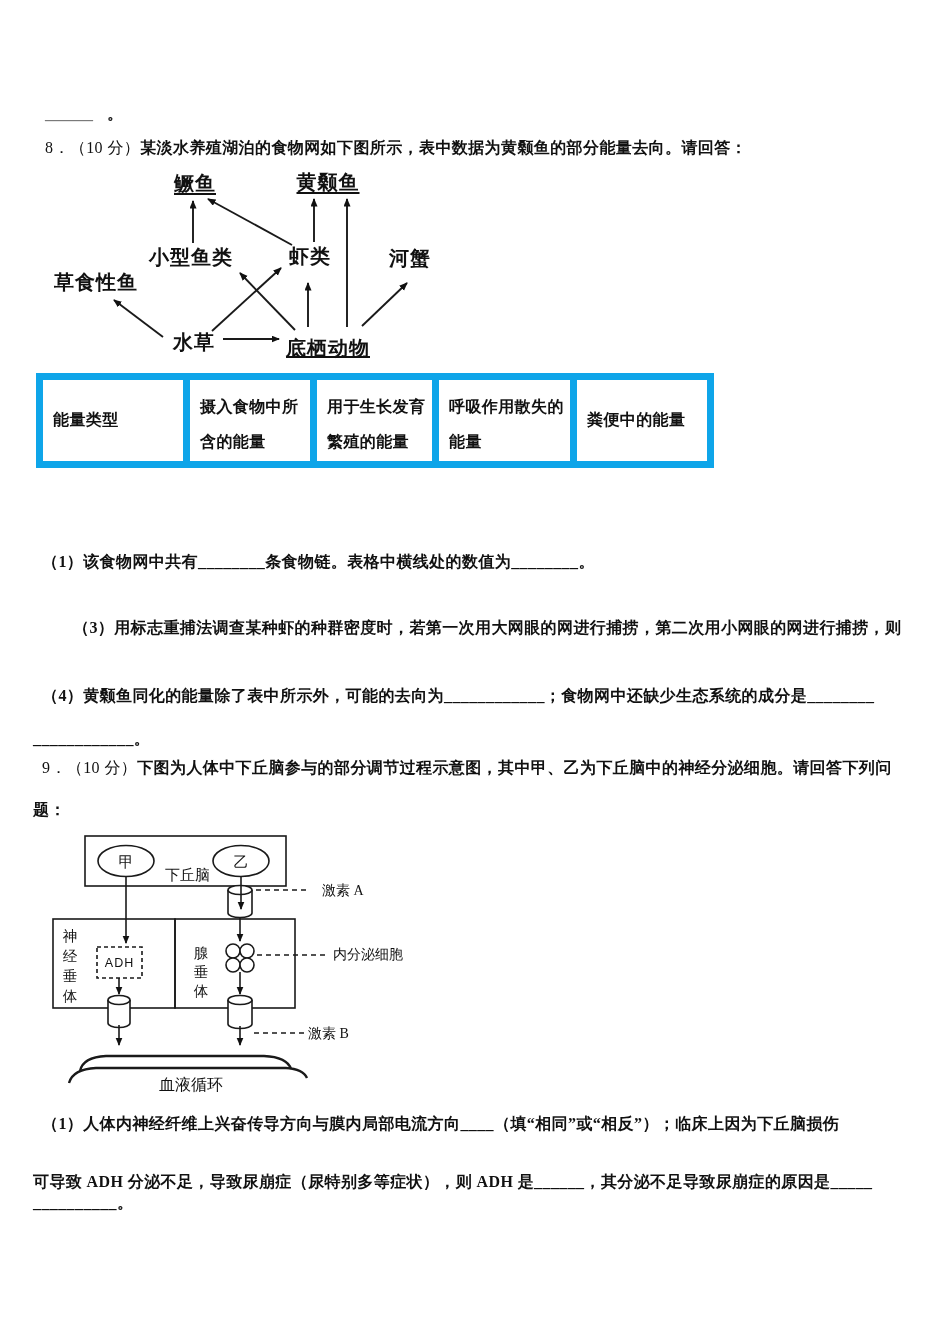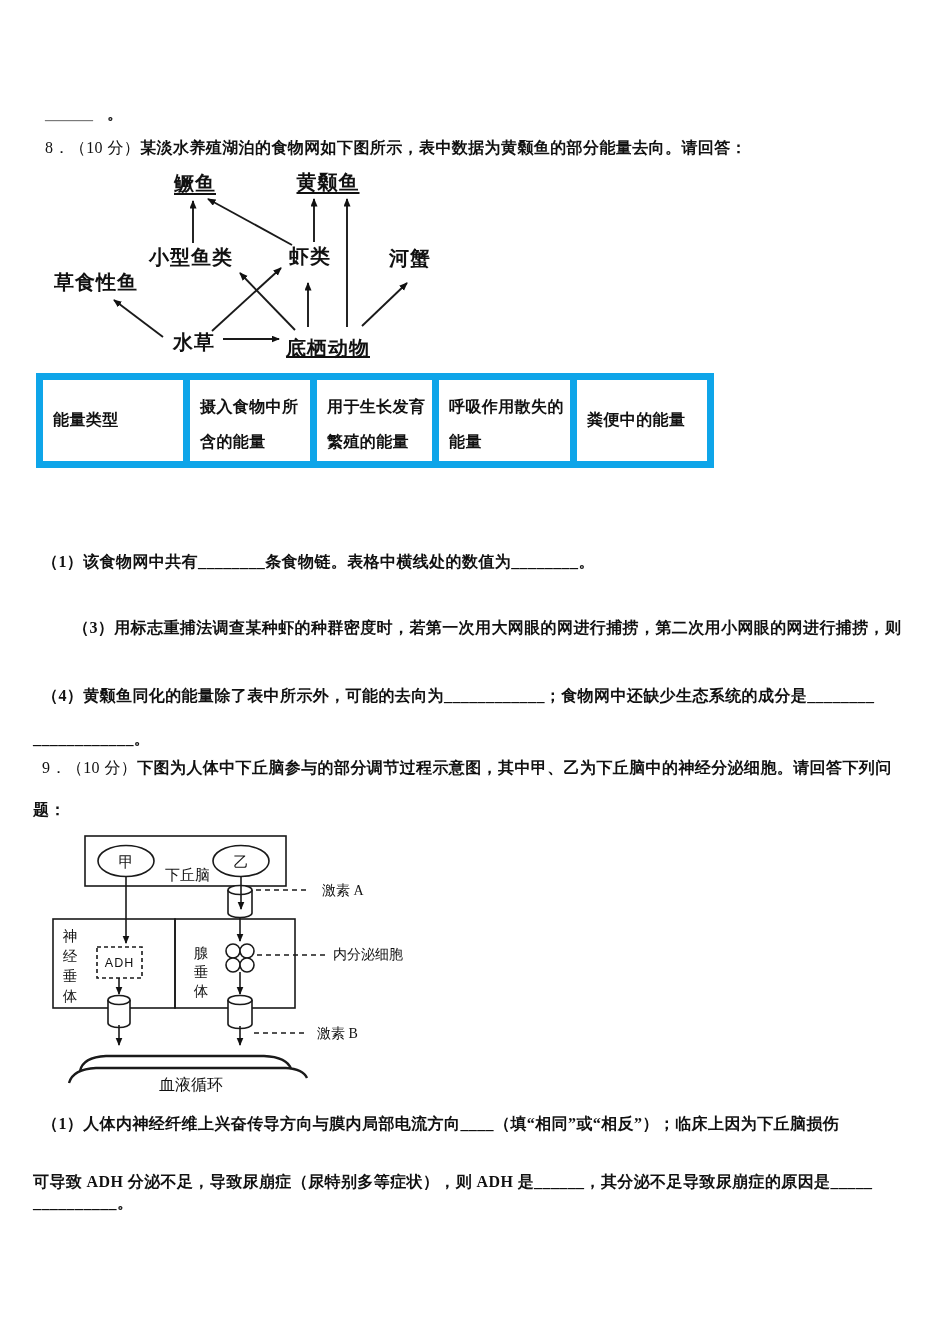--- a/index.html
+++ b/index.html
@@ -164,20 +164,20 @@
   <div class="tl" style="left:33px; top:800px;">题：</div>
 
   <div class="d2 d2-center" style="left:126px; top:853px;">甲</div>
   <div class="d2 d2-center" style="left:241px; top:853px;">乙</div>
   <div class="d2" style="left:165px; top:866px;">下丘脑</div>
   <div class="d2" style="left:322px; top:882px; font-size:14px;">激素 A</div>
   <div class="d2 vert" style="left:61px; top:926px;">神经垂体</div>
   <div class="d2 adh" style="left:97px; top:956px; width:45px; text-align:center;">ADH</div>
   <div class="d2 vert" style="left:192px; top:944px; line-height:19px;">腺垂体</div>
   <div class="d2" style="left:333px; top:946px; font-size:14px;">内分泌细胞</div>
-  <div class="d2" style="left:308px; top:1025px; font-size:14px;margin-left:9px;">激素 B</div>
+  <div class="d2" style="left:308px; top:1025px; font-size:14px;">激素 B</div>
   <div class="d2" style="left:159px; top:1075px; font-size:16px;">血液循环</div>
 
   <div class="tl" style="left:42px; top:1114px;">（1）人体内神经纤维上兴奋传导方向与膜内局部电流方向____（填“相同”或“相反”）；临床上因为下丘脑损伤</div>
   <div class="tl" style="left:33px; top:1148px;margin-top:24px;">可导致 ADH 分泌不足，导致尿崩症（尿特别多等症状），则 ADH 是______，其分泌不足导致尿崩症的原因是_____</div>
   <div class="tl" style="left:33px; top:1193px;">__________。</div>
 
 </div>
 
 </body></html>

